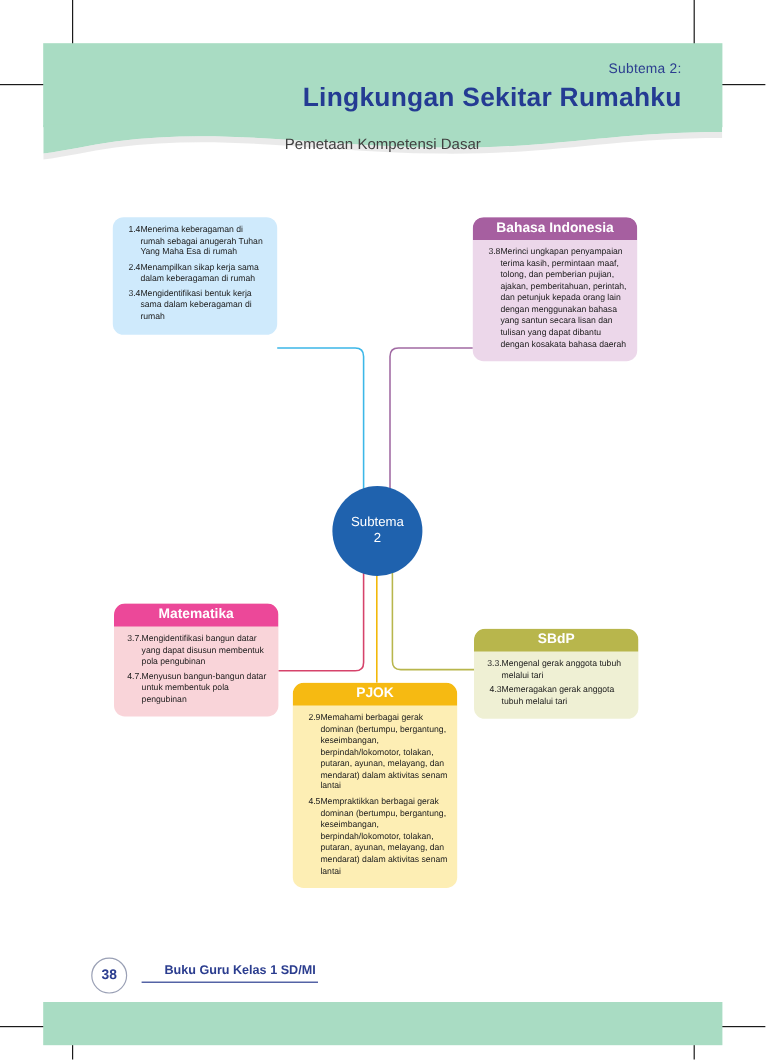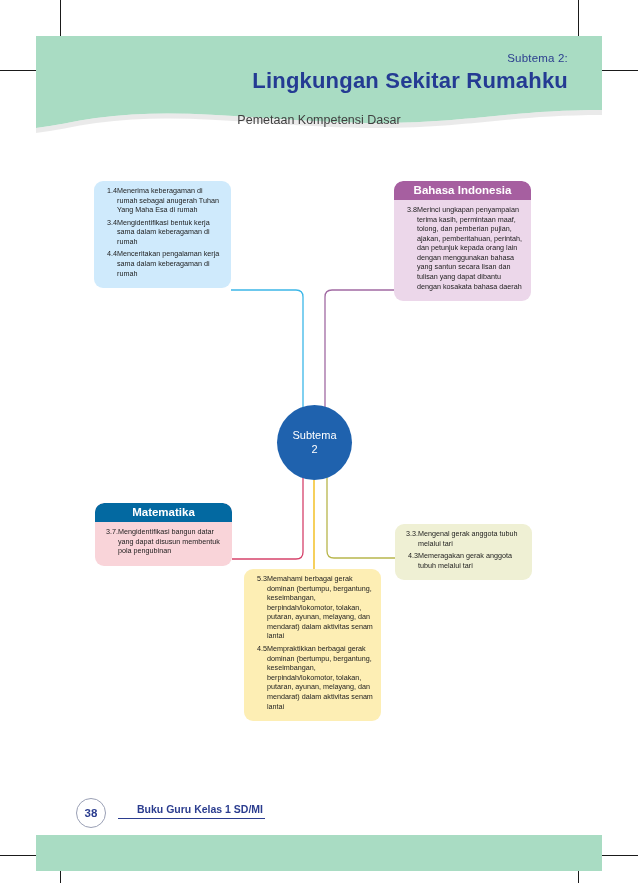--- a/index.html
+++ b/index.html
@@ -39,21 +39,21 @@
       color:#1c1c1c;}
   .kd-num{width:17px;flex:none;text-align:right;}
   .kd-txt{flex:1;}
 
   
   #card-ppkn{left:94px;top:181px;width:137px;background:#cfeafc;}
   #card-ppkn .card-head{background:#1fb6ef;color:#ffffff;}
   #card-bind{left:394px;top:181px;width:137px;background:#ecd7ea;}
   #card-bind .card-head{background:#a65fa0;color:#ffffff;}
   #card-mtk{left:95px;top:503px;width:137px;background:#f9d4d9;}
-  #card-mtk .card-head{background:#0369a1;color:#ffffff;}
+  #card-mtk .card-head{background:#ec4899;color:#ffffff;}
   #card-sbdp{left:395px;top:524px;width:137px;background:#eff0d4;}
   #card-sbdp .card-head{background:#b8b64c;color:#ffffff;}
   #card-pjok{left:244px;top:569px;width:137px;background:#fdeeb4;}
   #card-pjok .card-head{background:#f6ba12;color:#ffffff;}
 
   
   #center-node{position:absolute;left:277px;top:405px;width:75px;height:75px;
       border-radius:50%;background:#1f62ae;color:#ffffff;display:flex;
       flex-direction:column;align-items:center;justify-content:center;
       font-size:11px;line-height:1.25;text-align:center;}
@@ -111,26 +111,26 @@
     <path id="conn-sbdp" d="M327,475 L327,551 Q327,558 334,558 L395,558" fill="none" stroke="#b8b64c" stroke-width="1.3"></path>
   </svg>
 
   <div class="card" id="card-ppkn">
     <div class="card-body">
       <div class="kd">
           <span class="kd-num">1.4</span>
           <span class="kd-txt">Menerima keberagaman di rumah sebagai anugerah Tuhan Yang Maha Esa di rumah</span>
         </div>
       <div class="kd">
+          <span class="kd-num">2.4</span>
+          <span class="kd-txt">Menampilkan sikap kerja sama dalam keberagaman di rumah</span>
+        </div>
+      <div class="kd">
           <span class="kd-num">3.4</span>
           <span class="kd-txt">Mengidentifikasi bentuk kerja sama dalam keberagaman di rumah</span>
-        </div>
-      <div class="kd">
-          <span class="kd-num">4.4</span>
-          <span class="kd-txt">Menceritakan pengalaman kerja sama dalam keberagaman di rumah</span>
         </div>
     </div>
   </div>
 
   <div class="card" id="card-bind">
     <div class="card-head">Bahasa Indonesia</div>
     <div class="card-body">
       <div class="kd">
           <span class="kd-num">3.8</span>
           <span class="kd-txt">Merinci ungkapan penyampaian terima kasih, permintaan maaf, tolong, dan pemberian pujian, ajakan, pemberitahuan, perintah, dan petunjuk kepada orang lain dengan menggunakan bahasa yang santun secara lisan dan tulisan yang dapat dibantu dengan kosakata bahasa daerah</span>
@@ -143,40 +143,46 @@
     <span>2</span>
   </div>
 
   <div class="card" id="card-mtk">
     <div class="card-head">Matematika</div>
     <div class="card-body">
       <div class="kd">
           <span class="kd-num">3.7.</span>
           <span class="kd-txt">Mengidentifikasi bangun datar yang dapat disusun membentuk pola pengubinan</span>
         </div>
+      <div class="kd">
+          <span class="kd-num">4.7.</span>
+          <span class="kd-txt">Menyusun bangun-bangun datar untuk membentuk pola pengubinan</span>
+        </div>
     </div>
   </div>
 
   <div class="card" id="card-sbdp">
+    <div class="card-head">SBdP</div>
     <div class="card-body">
       <div class="kd">
           <span class="kd-num">3.3.</span>
           <span class="kd-txt">Mengenal gerak anggota tubuh melalui tari</span>
         </div>
       <div class="kd">
           <span class="kd-num">4.3</span>
           <span class="kd-txt">Memeragakan gerak anggota tubuh melalui tari</span>
         </div>
     </div>
   </div>
 
   <div class="card" id="card-pjok">
-    <div class="card-body">
-      <div class="kd">
-          <span class="kd-num">5.3</span>
+    <div class="card-head">PJOK</div>
+    <div class="card-body">
+      <div class="kd">
+          <span class="kd-num">2.9</span>
           <span class="kd-txt">Memahami berbagai gerak dominan (bertumpu, bergantung, keseimbangan, berpindah/lokomotor, tolakan, putaran, ayunan, melayang, dan mendarat) dalam aktivitas senam lantai</span>
         </div>
       <div class="kd">
           <span class="kd-num">4.5</span>
           <span class="kd-txt">Mempraktikkan berbagai gerak dominan (bertumpu, bergantung, keseimbangan, berpindah/lokomotor, tolakan, putaran, ayunan, melayang, dan mendarat) dalam aktivitas senam lantai</span>
         </div>
     </div>
   </div>
 </div>
 

